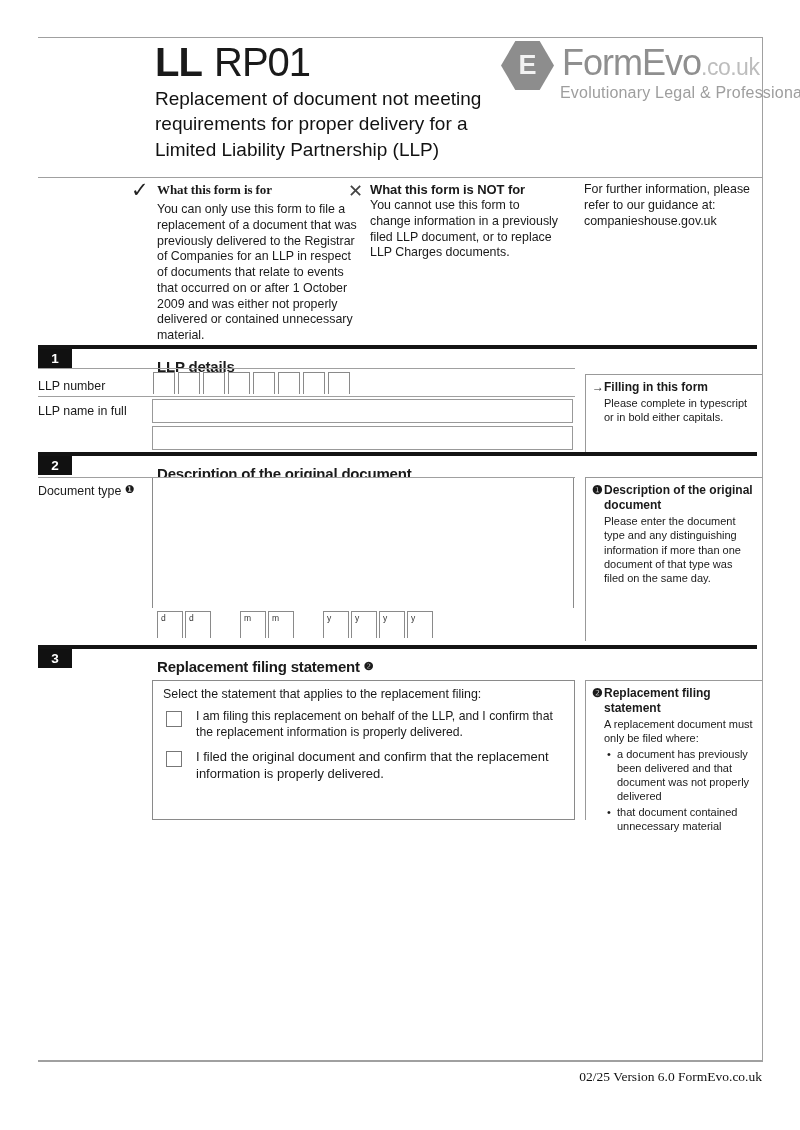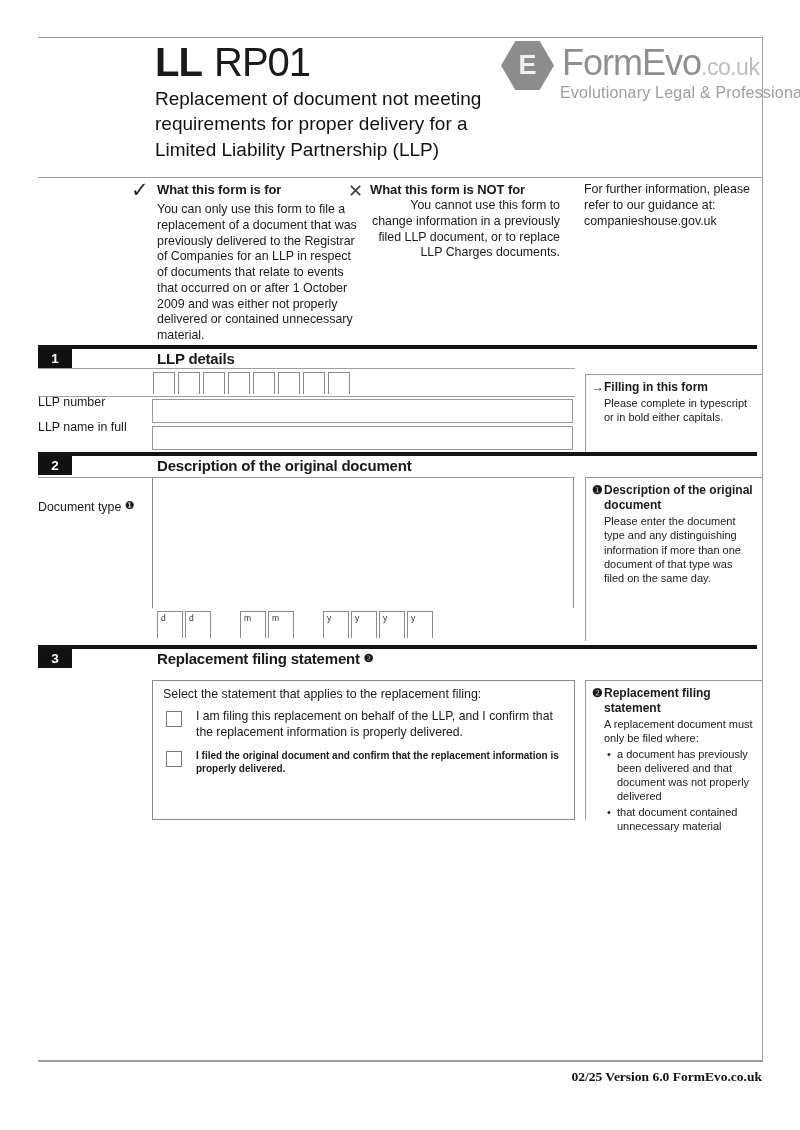--- a/index.html
+++ b/index.html
@@ -4,22 +4,22 @@
 <style>
   html,body{margin:0;padding:0;background:#ffffff;}
   body{font-family:"Liberation Sans", sans-serif; color:#1a1a1a;}
   .page{position:relative;width:800px;height:1130px;background:#fff;overflow:hidden;}
   .abs{position:absolute;}
   .hline{background:#a0a0a0;height:1px;}
   .vline{background:#a0a0a0;width:1px;}
   .bar{background:#141414;height:4px;}
   .secnum{background:#111;color:#fff;font-weight:bold;width:34px;height:19px;
           display:flex;align-items:center;justify-content:center;font-size:13.5px;}
-  .sectitle{font-weight:bold;font-size:15px;letter-spacing:-0.2px;}
-  .label{font-size:12.4px;line-height:1.25;margin-top:16px;}
+  .sectitle{font-weight:bold;font-size:15px;letter-spacing:-0.2px;margin-top:8px;}
+  .label{font-size:12.4px;line-height:1.25;}
   .body{font-size:12.4px;line-height:1.27;}
   .ihead{font-weight:bold;font-size:13px;letter-spacing:-0.1px;}
   .cell{box-sizing:border-box;border:1px solid #8a8a8a;border-bottom:none;background:#fff;}
   .namerow{box-sizing:border-box;border:1px solid #999;background:#fff;}
   .bigbox{box-sizing:border-box;border-left:1px solid #8a8a8a;border-right:1px solid #8a8a8a;background:#fff;}
   .stmtbox{box-sizing:border-box;border:1px solid #8a8a8a;background:#fff;}
   .datecell{box-sizing:border-box;border:1px solid #8a8a8a;border-bottom:none;background:#fff;
             font-size:8.5px;color:#333;padding:1px 0 0 3px;}
   .notebox{box-sizing:border-box;border-top:1px solid #999;border-left:1px solid #999;
            padding:5px 8px 0 6px;}
@@ -60,26 +60,26 @@
     <span>E</span>
   </div>
   <div class="abs" style="left:562px;top:42px;text-align:center;">
     <span class="logo-brand">FormEvo</span><span class="logo-tld">.co.uk</span>
   </div>
   <div class="abs logo-tag" style="left:560px;top:84px;">Evolutionary Legal &amp; Professional Forms</div>
 
   <div class="abs hline" style="left:38px;top:177px;width:724px;"></div>
 
   <div class="abs" style="left:131px;top:178px;font-size:21px;color:#222;">✓</div>
-  <div class="abs ihead" style="left:157px;top:182px;">What this form is for</div>
+  <div class="abs ihead" style="left:157px;top:182px;font-family:Liberation Serif, serif;">What this form is for</div>
   <div class="abs body" style="left:157px;top:202px;width:205px;">You can only use this form to file a replacement of a document that was previously delivered to the Registrar of Companies for an LLP in respect of documents that relate to events that occurred on or after 1 October 2009 and was either not properly delivered or contained unnecessary material.</div>
 
   <div class="abs" style="left:348px;top:180px;font-size:18px;color:#444;">✕</div>
   <div class="abs ihead" style="left:370px;top:182px;">What this form is NOT for</div>
-  <div class="abs body" style="left:370px;top:198px;width:190px;text-align:right;">You cannot use this form to change information in a previously filed LLP document, or to replace LLP Charges documents.</div>
+  <div class="abs body" style="left:370px;top:198px;width:190px;">You cannot use this form to change information in a previously filed LLP document, or to replace LLP Charges documents.</div>
 
   <div class="abs body" style="left:584px;top:182px;width:178px;">For further information, please refer to our guidance at: companieshouse.gov.uk</div>
 
   <div class="abs bar" style="left:38px;top:345px;width:719px;"></div>
   <div class="abs secnum" style="left:38px;top:349px;">1</div>
   <div class="abs sectitle" style="left:157px;top:350px;">LLP details</div>
   <div class="abs hline" style="left:38px;top:368px;width:537px;"></div>
 
   <div class="abs label" style="left:38px;top:379px;">LLP number</div>
 
@@ -141,33 +141,33 @@
     <span class="noteref">❷</span>
   </div>
 
   <div class="abs stmtbox" style="left:152px;top:680px;width:423px;height:140px;"></div>
   <div class="abs body" style="left:163px;top:687px;width:400px;">Select the statement that applies to the replacement filing:</div>
 
   <div class="abs checkbox" style="left:166px;top:711px;"></div>
   <div class="abs" style="left:196px;top:709px;width:376px;font-size:12.2px;line-height:1.3;">I am filing this replacement on behalf of the LLP, and I confirm that the replacement information is properly delivered.</div>
 
   <div class="abs checkbox" style="left:166px;top:751px;"></div>
-  <div class="abs" style="left:196px;top:749px;width:380px;font-size:10px;line-height:1.3;font-weight:bold;">I filed the original document and confirm that the replacement information is properly delivered.</div>
+  <div class="abs" style="left:196px;top:749px;width:380px;font-size:13px;line-height:1.3;">I filed the original document and confirm that the replacement information is properly delivered.</div>
 
   <div class="abs notebox" style="left:585px;top:680px;width:177px;height:140px;">
     <div class="note-h hang">
       <span class="mk">❷</span>
       <span>Replacement filing statement</span>
       <div class="note-b" style="font-weight:normal;margin-top:1px;">A replacement document must only be filed where:</div>
       <div class="bullet-row" style="font-weight:normal;">
         <span class="bu">•</span>
         <span>a document has previously been delivered and that document was not properly delivered</span>
       </div>
       <div class="bullet-row" style="font-weight:normal;">
         <span class="bu">•</span>
         <span>that document contained unnecessary material</span>
       </div>
     </div>
   </div>
 
-  <div class="abs footer" style="right:38px;top:1069px;text-align:right;font-weight:bold;">02/25 Version 6.0 FormEvo.co.uk</div>
+  <div class="abs footer" style="right:38px;top:1069px;text-align:right;">02/25 Version 6.0 FormEvo.co.uk</div>
 
 </div>
 
 </body></html>

